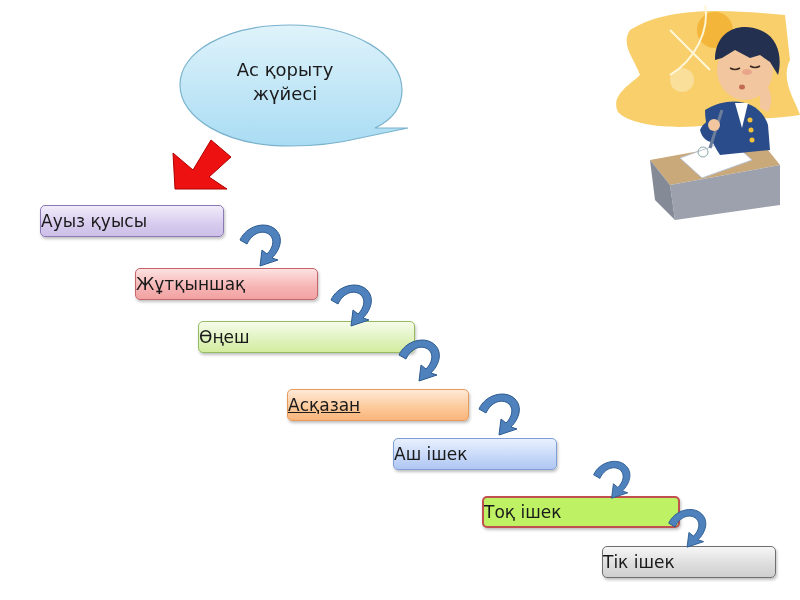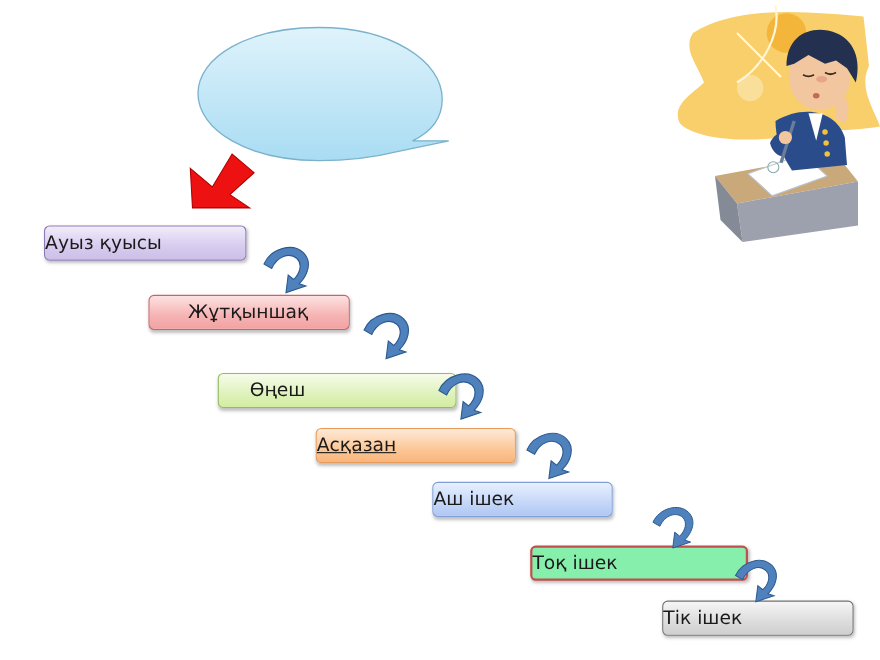--- a/index.html
+++ b/index.html
@@ -5,47 +5,49 @@
   html, body { margin:0; padding:0; }
   body { width:800px; height:600px; background:#ffffff; position:relative; overflow:hidden;
          font-family:"DejaVu Sans", sans-serif; }
   .abs { position:absolute; }
   .step { position:absolute; box-sizing:border-box; height:32px; border-radius:5px;
           display:flex; align-items:center; justify-content:flex-start; font-size:17px; color:#1a1a1a;
           box-shadow:1px 2px 3px rgba(0,0,0,0.25); }
   .s1 { left:40px; top:205px; width:184px; border:1px solid #8b79b4;
         background:linear-gradient(#f1ecfa,#d7cbee 60%,#cdbfe8); }
   .s2 { left:135px; top:268px; width:183px; border:1px solid #c5646a;
-        background:linear-gradient(#fde2e2,#f6b3b3 60%,#f2a2a2);padding-left:35px; }
-  .s3 { left:198px; top:339px; width:217px; border:1px solid #94bd62;
-        background:linear-gradient(#f6fce9,#dff2bd 60%,#d3ec9f);padding-left:28px; }
+        background:linear-gradient(#fde2e2,#f6b3b3 60%,#f2a2a2); }
+  .s3 { left:198px; top:321px; width:217px; border:1px solid #94bd62;
+        background:linear-gradient(#f6fce9,#dff2bd 60%,#d3ec9f); }
   .s4 { left:287px; top:389px; width:182px; border:1px solid #e79b5b;
         background:linear-gradient(#fee9d7,#fcc898 60%,#f9b57c);text-decoration:underline; }
   .s5 { left:393px; top:438px; width:164px; border:1px solid #7f9fd6;
         background:linear-gradient(#e8f0fe,#c5d7f8 60%,#b0c7f3); }
-  .s6 { left:482px; top:496px; width:198px; border:2px solid #c0504d; background:#86efac; }
+  .s6 { left:482px; top:496px; width:198px; border:2px solid #c0504d; background:#bef264; }
   .s7 { left:602px; top:546px; width:174px; border:1px solid #6f6f6f;
         background:linear-gradient(#f6f6f6,#dcdcdc 60%,#cfcfcf); }
   .bubble-text { position:absolute; left:220px; top:58px; width:130px; text-align:center;
                  font-size:18px; line-height:24px; color:#1a1a1a; }
 </style>
 </head>
 <body>
 
 <svg class="abs" style="left:170px;top:20px" width="250" height="130" viewBox="0 0 250 130">
   <defs>
     <linearGradient id="bg" x1="0" y1="0" x2="0" y2="1">
       <stop offset="0" stop-color="#dff3fb"></stop>
       <stop offset="1" stop-color="#a9dcf3"></stop>
     </linearGradient>
   </defs>
   <path d="M 120 5 C 185 5 232 35 232 70 C 232 88 222 100 205 108 L 238 108 L 190 118
            C 170 123 145 126 120 126 C 55 126 10 98 10 65 C 10 32 55 5 120 5 Z" fill="url(#bg)" stroke="#7ab2cc" stroke-width="1.2"></path>
 </svg>
 <div class="bubble-text">
+  <div>Ас қорыту</div>
+  <div>жүйесі</div>
 </div>
 
 <svg class="abs" style="left:165px;top:135px" width="70" height="60" viewBox="0 0 70 60">
   <polygon points="8,18 28,35 46,5 66,22 44,42 62,54 10,54" fill="#ee1111" stroke="#b00000" stroke-width="1"></polygon>
 </svg>
 
 <div class="step s1">
     <span>Ауыз қуысы</span>
   </div>
 <div class="step s2">

